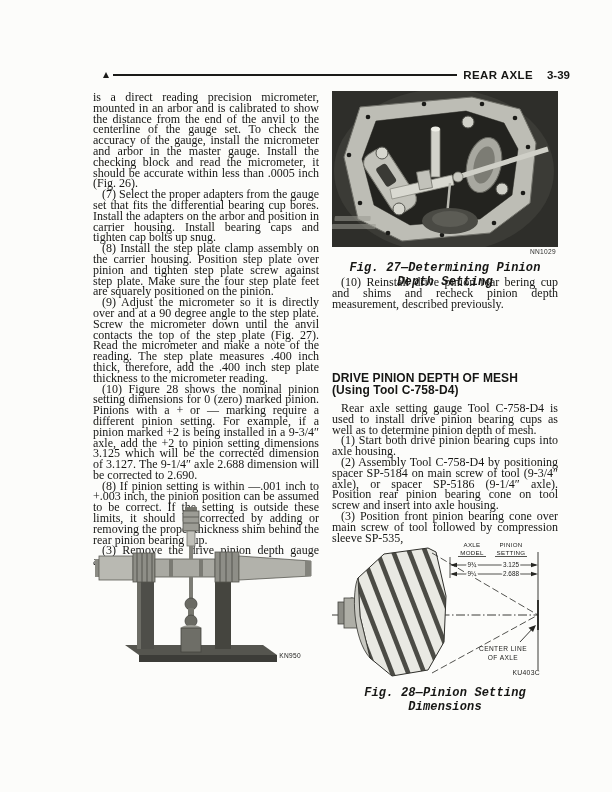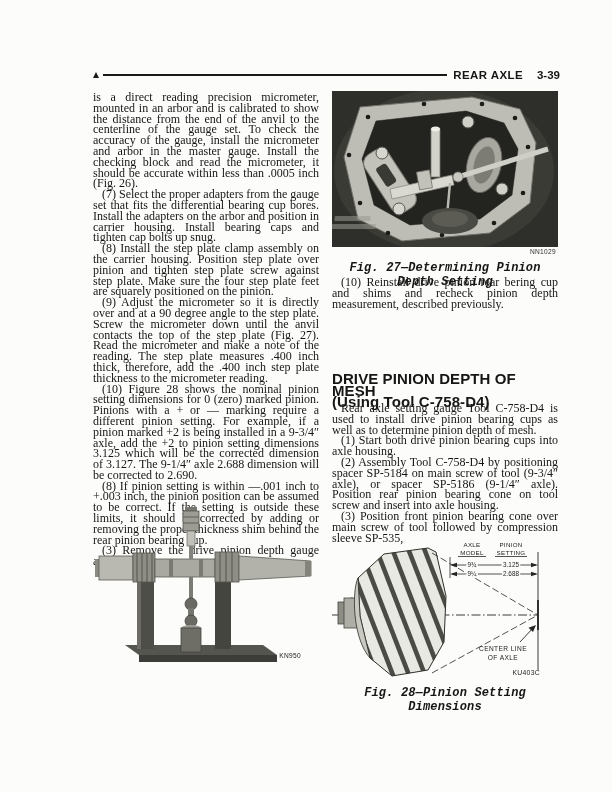--- a/index.html
+++ b/index.html
@@ -5,32 +5,32 @@
   html,body{margin:0;padding:0;}
   body{background:#e8e8e4;}
   #page{
     position:relative;width:612px;height:792px;background:#fcfcfa;
     font-family:"Liberation Serif","DejaVu Serif",serif;color:#161614;
     overflow:hidden;box-shadow:0 0 4px rgba(0,0,0,.25);
   }
   #content{position:absolute;left:93px;top:0;width:467px;height:792px;}
 
   
-  .hdr{position:absolute;left:0;top:69px;width:467px;display:flex;align-items:center;}
+  .hdr{position:absolute;left:10px;top:69px;width:467px;display:flex;align-items:center;}
   .hdr .tri{width:0;height:0;border-left:3.5px solid transparent;border-right:3.5px solid transparent;border-bottom:6px solid #1a1a18;margin-right:4px;}
   .hdr .rule{flex:1;height:2px;background:#1a1a18;margin-right:6px;}
   .hdr .ttl{font-family:"Liberation Sans","DejaVu Sans",sans-serif;font-weight:bold;font-size:11.5px;letter-spacing:.4px;white-space:nowrap;}
   .hdr .pg{font-family:"Liberation Sans","DejaVu Sans",sans-serif;font-weight:bold;font-size:11.5px;margin-left:14px;white-space:nowrap;text-align:center;}
 
   
   .col{position:absolute;font-size:12px;line-height:10.8px;text-align:justify;}
   .col p{margin:0;text-indent:9px;}
   .col p.noindent{text-indent:0;}
 
-  .heading{position:absolute;font-family:"Liberation Sans","DejaVu Sans",sans-serif;font-weight:bold;font-size:15px;line-height:11.5px;letter-spacing:.1px;}
+  .heading{position:absolute;font-family:"Liberation Sans","DejaVu Sans",sans-serif;font-weight:bold;font-size:12px;line-height:11.5px;letter-spacing:.1px;}
 
   .figcap{position:absolute;font-family:Liberation Mono, monospace;font-weight:bold;font-style:italic;font-size:12px;text-align:center;letter-spacing:.15px;}
   .figcode{position:absolute;font-family:"Liberation Sans","DejaVu Sans",sans-serif;font-size:6.6px;text-align:right;color:#2c2c2a;letter-spacing:.3px;}
 
   svg{display:block;}
   svg text{font-family:"Liberation Sans","DejaVu Sans",sans-serif;fill:#1c1c1a;}
 </style>
 </head>
 <body>
 

